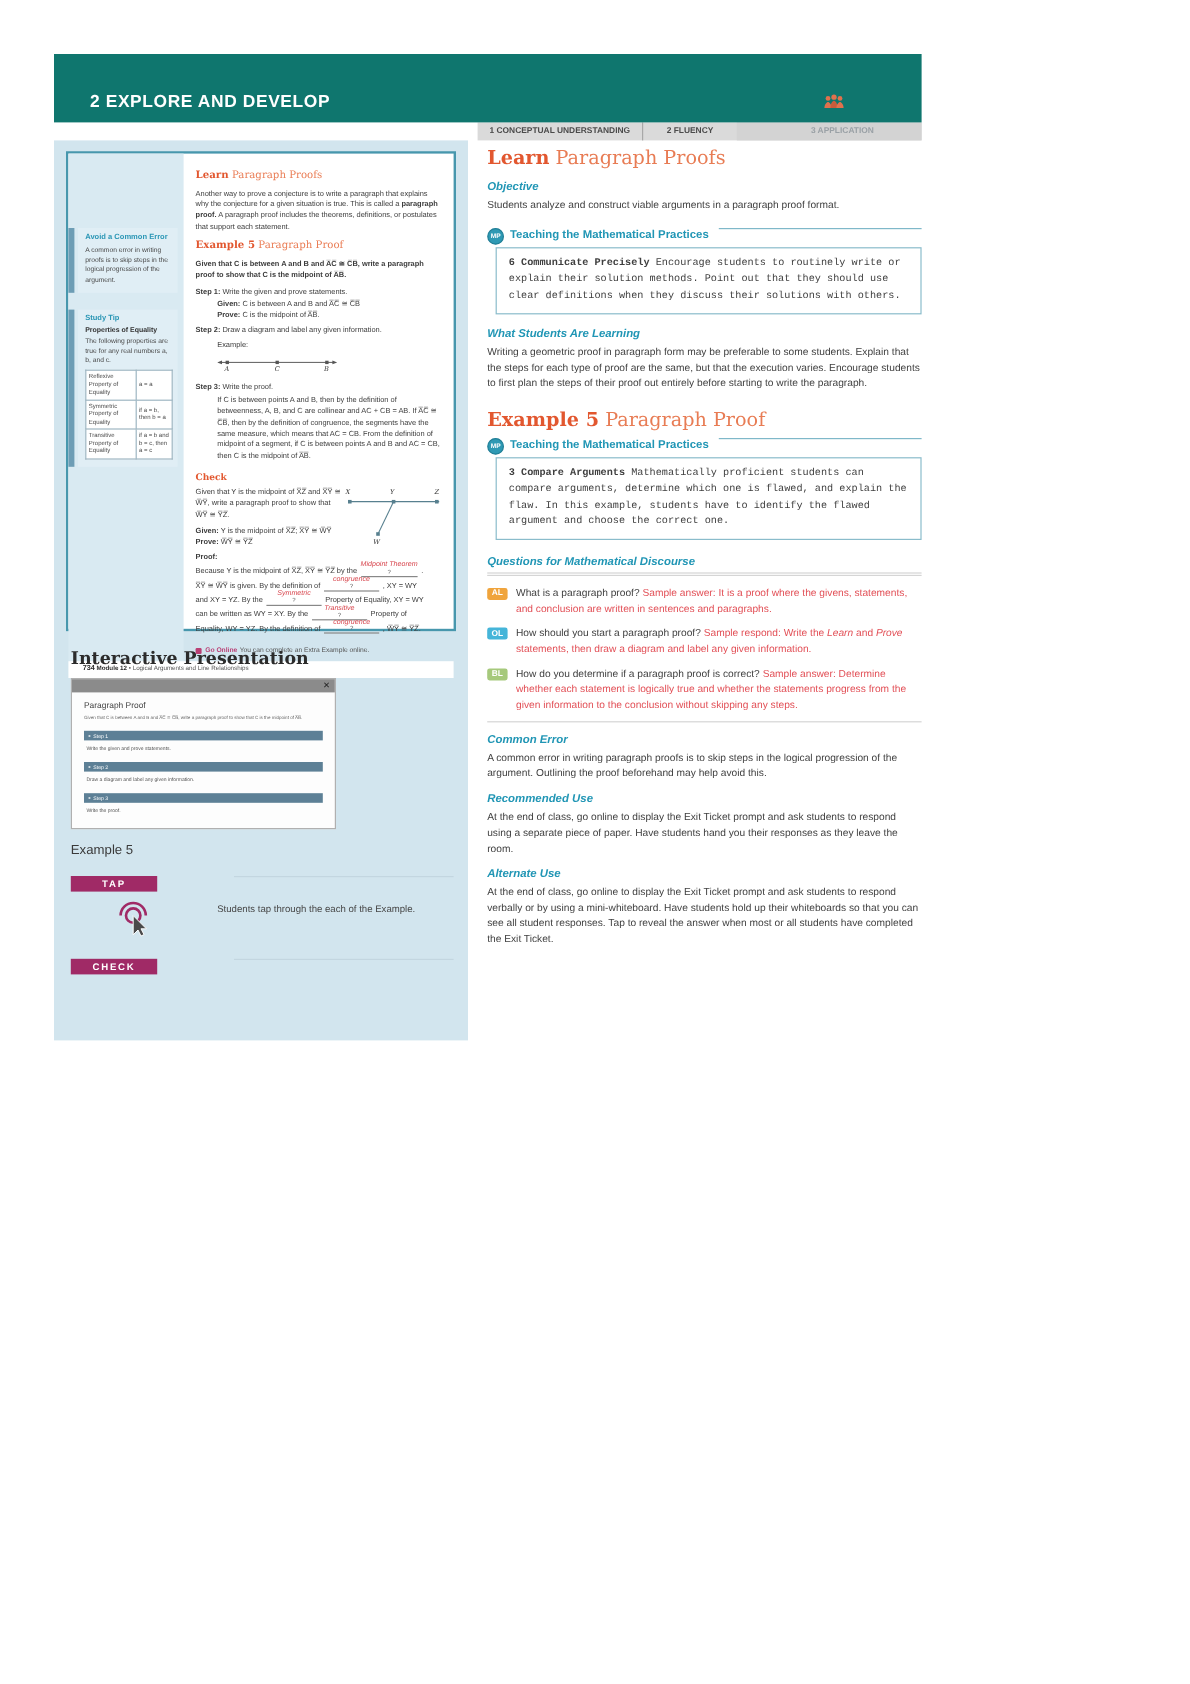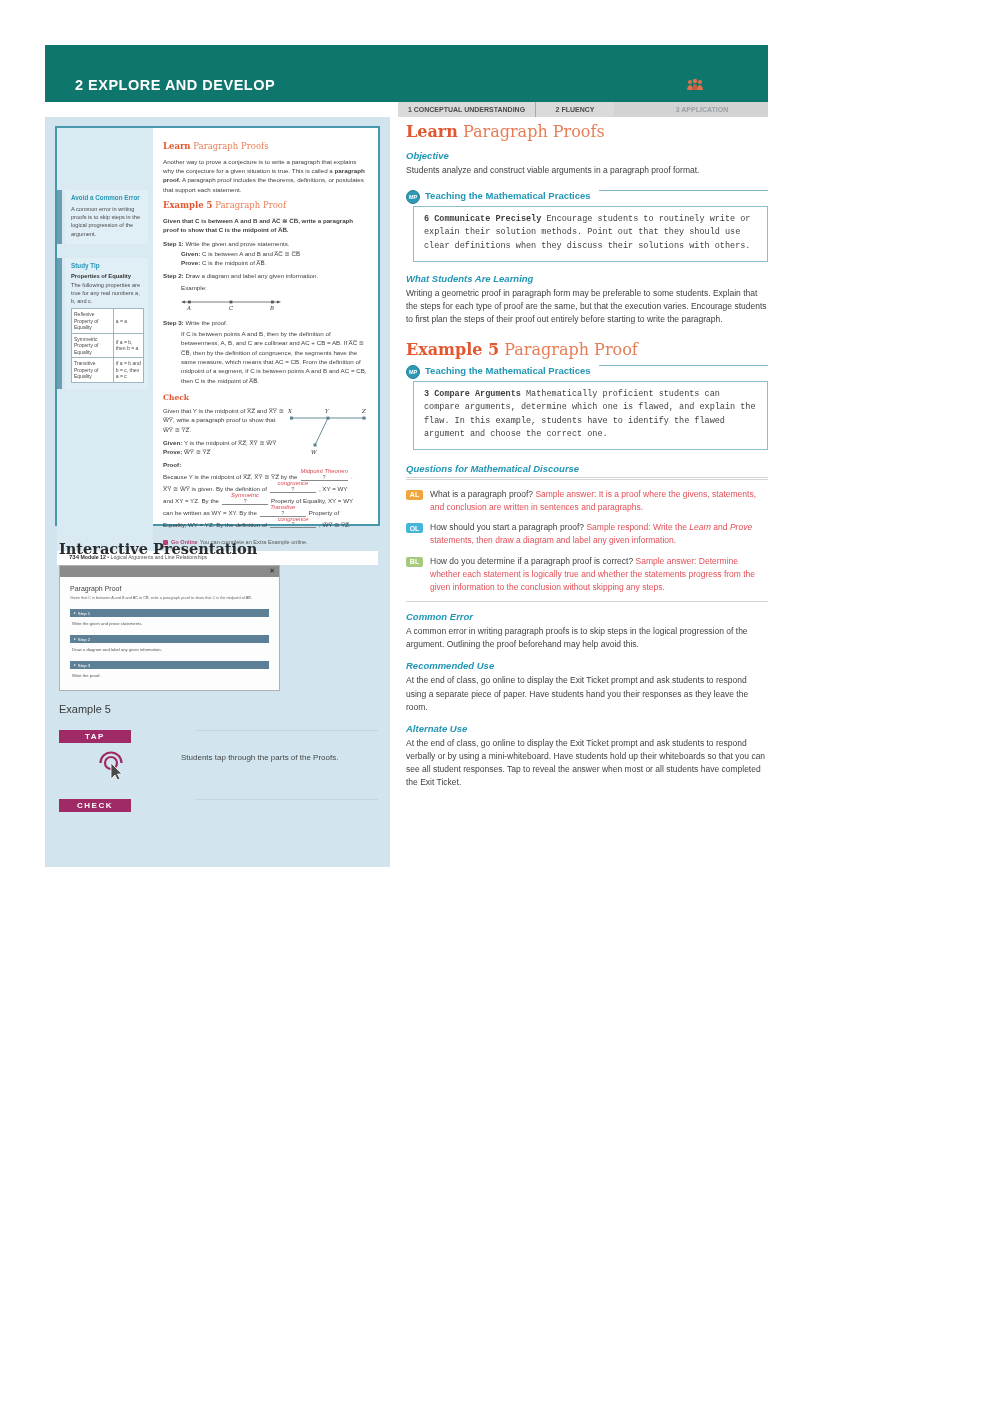--- a/index.html
+++ b/index.html
@@ -280,21 +280,21 @@
         <div class="band-line"></div>
         <div class="band">TAP</div>
         <div class="band-content">
           <div class="band-icon-col">
             <svg width="34" height="34" viewBox="0 0 34 34">
               <circle cx="15" cy="13" r="6" fill="none" stroke="#a02a66" stroke-width="2.2"></circle>
               <path d="M4.5 13 A10.5 10.5 0 0 1 15 2.5 M25.5 13 A10.5 10.5 0 0 0 15 2.5" fill="none" stroke="#a02a66" stroke-width="2.2"></path>
               <polygon points="15,13 15,29 19,25 21.5,30 24,28.8 21.5,24 26,24" fill="#4a4a4a" stroke="#fff" stroke-width="0.8"></polygon>
             </svg>
           </div>
-          <div class="band-text">Students tap through the parts of the Proofs.</div>
+          <div class="band-text">Students tap through the each of the Example.</div>
         </div>
       </div>
 
       <div class="band-row">
         <div class="band-line"></div>
         <div class="band">CHECK</div>
       </div>
     </div>
 
     <div class="right-col">

